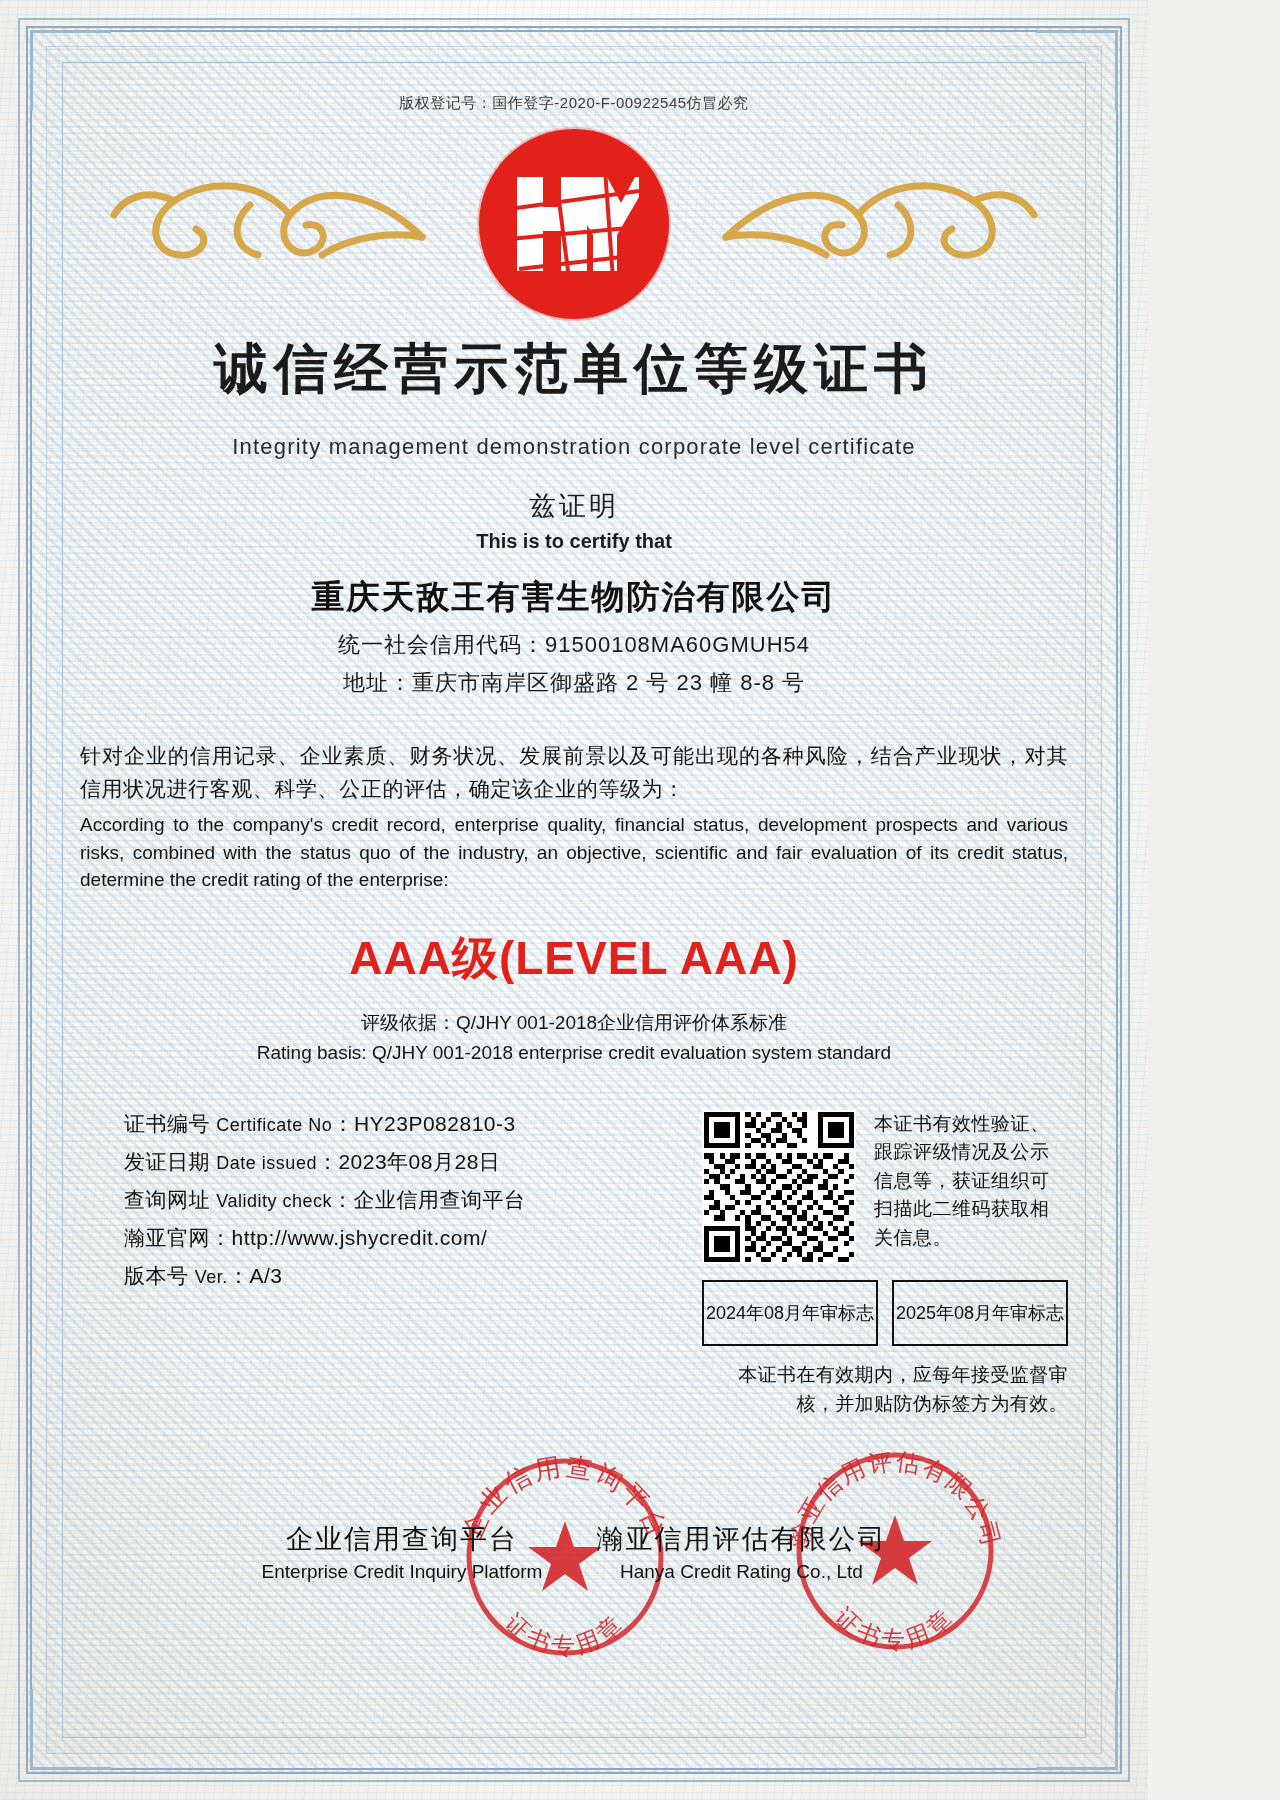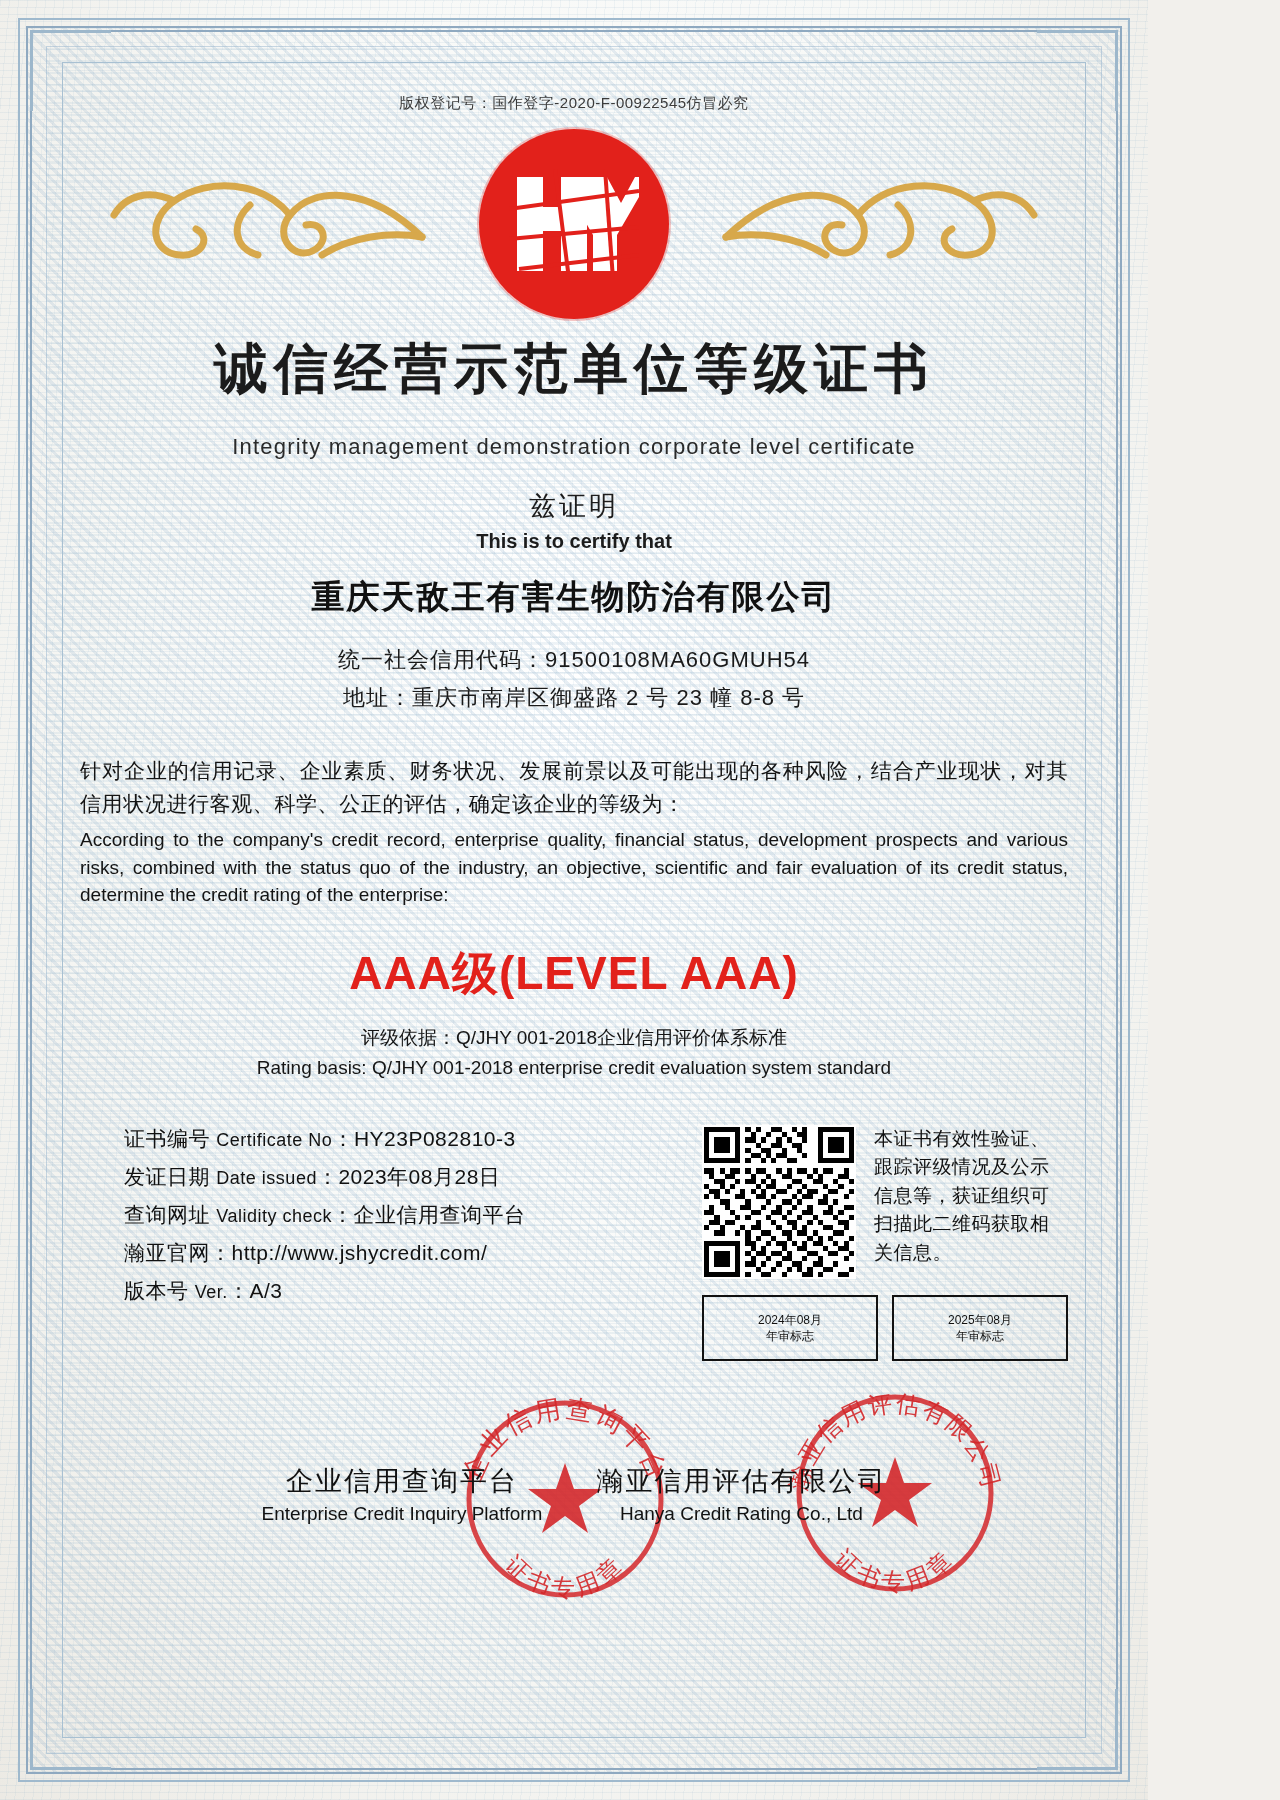--- a/index.html
+++ b/index.html
@@ -83,21 +83,21 @@
     font-family:"DejaVu Sans","Liberation Sans",sans-serif;
   }
   .title-en{
     text-align:center;font-size:22px;color:#2a2a2a;letter-spacing:1.2px;margin-top:28px;
   }
   .certify-cn{text-align:center;font-size:27px;color:#1c1c1c;margin-top:28px;letter-spacing:3px;}
   .certify-en{text-align:center;font-size:20px;color:#1c1c1c;margin-top:6px;font-weight:600;}
   .company{
     text-align:center;font-size:33px;font-weight:700;color:#111;margin-top:22px;letter-spacing:2px;
   }
-  .meta{text-align:center;font-size:22px;color:#1a1a1a;margin-top:25px;letter-spacing:1px;}
+  .meta{text-align:center;font-size:22px;color:#1a1a1a;margin-top:10px;letter-spacing:1px;}
   .meta + .meta{margin-top:8px;}
 
   .para{
     margin-top:42px;font-size:21px;line-height:1.55;color:#141414;text-align:justify;
     letter-spacing:.6px;
   }
   .para-en{
     margin-top:6px;font-size:19px;line-height:1.45;color:#141414;text-align:justify;
   }
 
@@ -119,22 +119,22 @@
     width:150px;height:150px;flex:none;
     background:#fff;
     padding:2px;
   }
   .qr svg{display:block;width:100%;height:100%;}
   .qr-note{font-size:19px;line-height:1.5;color:#111;letter-spacing:.5px;}
 
   .stamps-row{display:flex;gap:14px;margin-top:16px;}
   .stamp-box{
     flex:1;border:2px solid #111;height:62px;
-    display:flex;flex-direction:column;align-items:center;justify-content:center;
-    font-size:12px;color:#111;line-height:1.35;
+    display:flex;align-items:center;justify-content:center;
+    font-size:18px;color:#111;line-height:1.35;
   }
   .annual-note{margin-top:14px;font-size:19px;line-height:1.55;color:#111;text-align:right;letter-spacing:.4px;}
 
   
   .seal-area{position:relative;height:260px;margin-top:10px;}
   .seal{
     position:absolute;width:250px;height:250px;
   }
   .seal.left{left:360px;top:0;}
   .seal.right{left:690px;top:-6px;}
@@ -480,20 +480,21 @@
           <div class="stamp-box">
             <span>2024年08月</span>
             <span>年审标志</span>
           </div>
           <div class="stamp-box">
             <span>2025年08月</span>
             <span>年审标志</span>
           </div>
         </div>
 
+        <div class="annual-note">本证书在有效期内，应每年接受监督审核，并加贴防伪标签方为有效。</div>
       </div>
     </div>
 
     <div class="seal-area">
 
       <div class="seal left">
         <svg viewBox="0 0 250 250" xmlns="http://www.w3.org/2000/svg">
           <defs>
             <path id="arcTop1" d="M 36 136 A 89 89 0 0 1 214 136"></path>
             <path id="arcBot1" d="M 50 150 A 75 75 0 0 0 200 150"></path>

